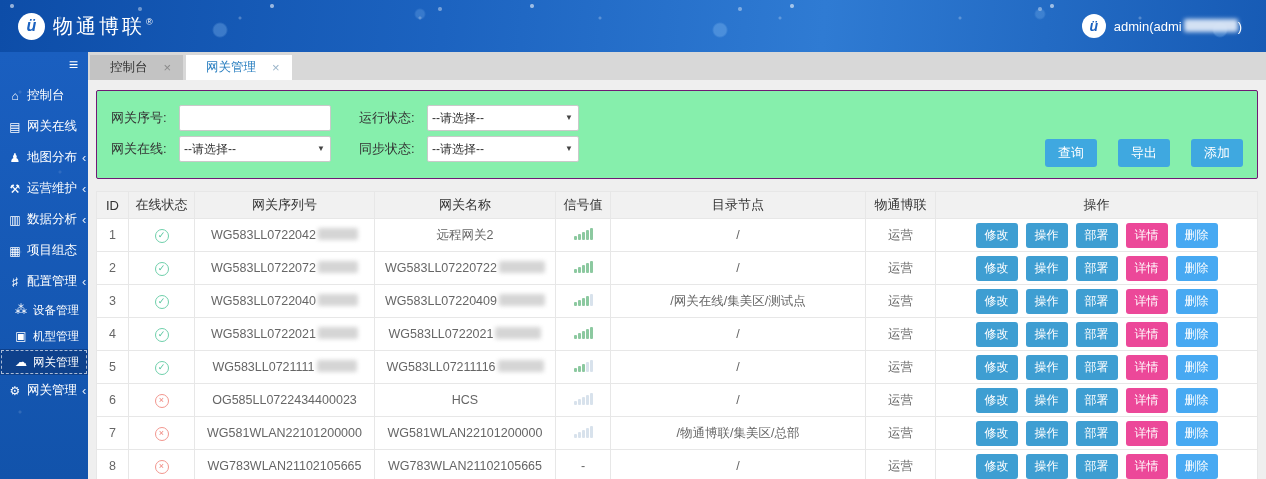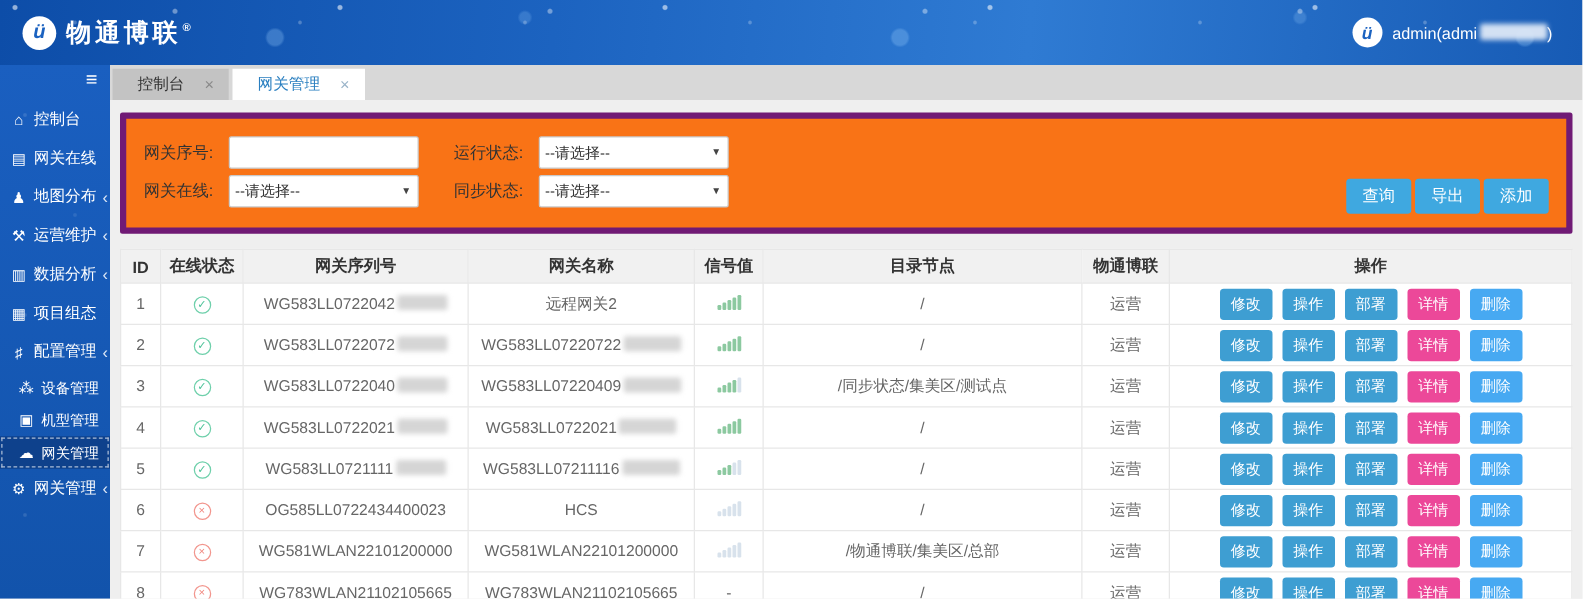--- a/index.html
+++ b/index.html
@@ -14,21 +14,21 @@
     background-image:
       radial-gradient(circle at 12px 6px, rgba(255,255,255,.8) 1.5px, transparent 2.5px),
       radial-gradient(circle at 60px 18px, rgba(255,255,255,.35) 1px, transparent 2px),
       radial-gradient(circle at 140px 9px, rgba(255,255,255,.55) 1.5px, transparent 2.5px),
       radial-gradient(circle at 220px 30px, rgba(160,210,255,.4) 6px, transparent 8px),
       radial-gradient(circle at 420px 14px, rgba(160,210,255,.3) 4px, transparent 6px);
     background-size:260px 52px, 180px 52px, 300px 52px, 500px 52px, 620px 52px; }
   .brand { display:flex; align-items:center; gap:8px; z-index:1; }
   .logo-circle { width:27px; height:27px; border-radius:50%; background:#fff; color:#1b62c0;
     display:flex; align-items:center; justify-content:center; font-weight:bold; font-style:italic; font-size:16px; }
-  .brand-name { color:#fff; font-size:20px; letter-spacing:3px; font-weight:bold; }
+  .brand-name { color:#fff; font-size:20px; letter-spacing:3px; font-weight:normal; }
   .brand-tm { color:#fff; font-size:9px; vertical-align:super; margin-left:1px; }
   .userbox { display:flex; align-items:center; gap:8px; color:#fff; font-size:13px; z-index:1; }
   .logo-circle.small { width:24px; height:24px; font-size:14px; }
   .rd { display:inline-block; height:12px; background:#d2d2d2; border-radius:2px; filter:blur(2px);
     vertical-align:-1px; margin-left:2px; }
   .rd.user { width:54px; height:13px; background:#dde8f7; opacity:.95; }
 
   
   .layout { display:flex; height:427px; }
   .sidebar { width:88px; background:linear-gradient(180deg,#1a5fc0 0%,#1253ab 100%); color:#fff; flex:none;
@@ -50,37 +50,37 @@
   .tabbar { height:28px; background:#d8d8d8; display:flex; align-items:flex-end; gap:3px; padding-left:2px; flex:none; }
   .tab { height:25px; display:flex; align-items:center; gap:16px; padding:0 12px 0 20px; font-size:12.5px;
     background:#c3c3c3; color:#333; cursor:pointer; }
   .tab.active { background:#fff; color:#2a7fc0; }
   .tab .close { color:#8a8a8a; font-size:13px; }
   .tab.active .close { color:#9ab4c9; }
 
   .content { flex:1; padding:10px 8px 0; background:#efefef; overflow:hidden; }
 
   
-  .filter-card { background:#f97316; border:5px solid #701a75; border-radius:2px; padding:9px 14px 11px; position:relative; }
+  .filter-card { background:#86efac; border:1px solid #701a75; border-radius:2px; padding:9px 14px 11px; position:relative; }
   .frow { display:flex; align-items:center; margin:5px 0; }
   .ffield { display:flex; align-items:center; margin-right:28px; }
   .ffield label { font-size:13px; color:#333; margin-right:8px; min-width:60px; }
   input.txt { width:152px; height:26px; border:1px solid #c9c9c9; border-radius:2px; font-size:12px; padding:0 6px; background:#fff; }
   .sel { position:relative; display:inline-block; }
   .sel select { width:152px; height:26px; border:1px solid #c9c9c9; border-radius:2px; font-size:12px;
     padding:0 18px 0 4px; background:#fff; color:#333; appearance:none; -webkit-appearance:none; }
   .sel .arrow { position:absolute; right:6px; top:8px; font-size:8px; color:#444; pointer-events:none; }
-  .filter-buttons { position:absolute; right:14px; bottom:11px; display:flex; gap:3px; }
+  .filter-buttons { position:absolute; right:14px; bottom:11px; display:flex; gap:21px; }
   .btn { background:#3fa8e0; color:#fff; border:none; border-radius:3px; font-size:13px; padding:5px 13px; cursor:pointer; }
 
   
   .table-card { margin-top:12px; background:#fff; }
   table { width:100%; border-collapse:collapse; table-layout:fixed; }
   th,td { border:1px solid #e7e7e7; text-align:center; overflow:hidden; white-space:nowrap; }
-  th { background:#f1f1f1; height:27px; font-weight:bold; font-size:13px; color:#333; }
+  th { background:#f1f1f1; height:27px; font-weight:normal; font-size:13px; color:#333; }
   td { height:33px; font-size:12.5px; color:#666; }
   .st { display:inline-flex; width:14px; height:14px; border:1px solid; border-radius:50%;
     align-items:center; justify-content:center; font-size:9px; line-height:1; }
   .st.ok  { color:#4fc39a; border-color:#6fd0ab; }
   .st.bad { color:#f0837a; border-color:#f2968e; }
   .sig { display:inline-flex; align-items:flex-end; gap:1px; height:13px; }
   .sig i { width:3px; border-radius:1px; background:#d8e2ec; display:block; }
   .sig i.on { background:#8cc9a0; }
   .rd.cell { width:40px; background:#d5d5d5; }
   .rd.cell.name { width:46px; }
@@ -264,21 +264,21 @@
                 <td><span class="st ok">✓</span></td>
                 <td>WG583LL0722040<span class="rd cell"></span></td>
                 <td>WG583LL07220409<span class="rd cell name"></span></td>
                 <td><span class="sig">
                     <i class="on" style="height: 4px;"></i>
                     <i class="on" style="height: 6px;"></i>
                     <i class="on" style="height: 8px;"></i>
                     <i class="on" style="height: 10px;"></i>
                     <i style="height: 12px;"></i>
                   </span></td>
-                <td>/同步状态/集美区/测试点</td>
+                <td>/网关在线/集美区/测试点</td>
                 <td>运营</td>
                 <td><button class="abtn blue">修改</button><button class="abtn blue">操作</button><button class="abtn blue">部署</button><button class="abtn gray">详情</button><button class="abtn bright">删除</button></td>
               </tr>
               <tr>
                 <td>4</td>
                 <td><span class="st ok">✓</span></td>
                 <td>WG583LL0722021<span class="rd cell"></span></td>
                 <td>WG583LL0722021<span class="rd cell name"></span></td>
                 <td><span class="sig">
                     <i class="on" style="height: 4px;"></i>

